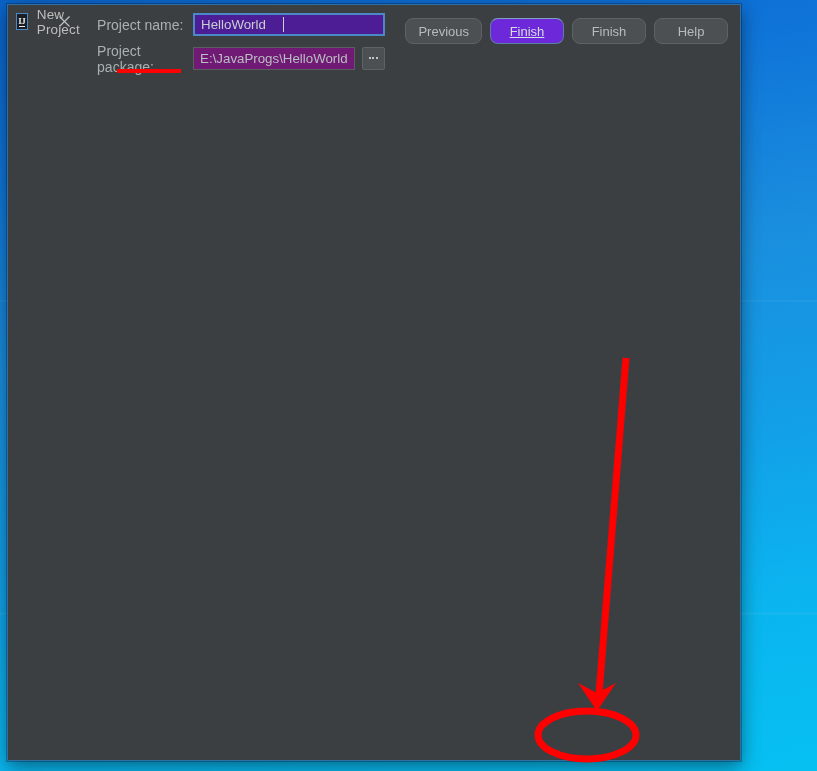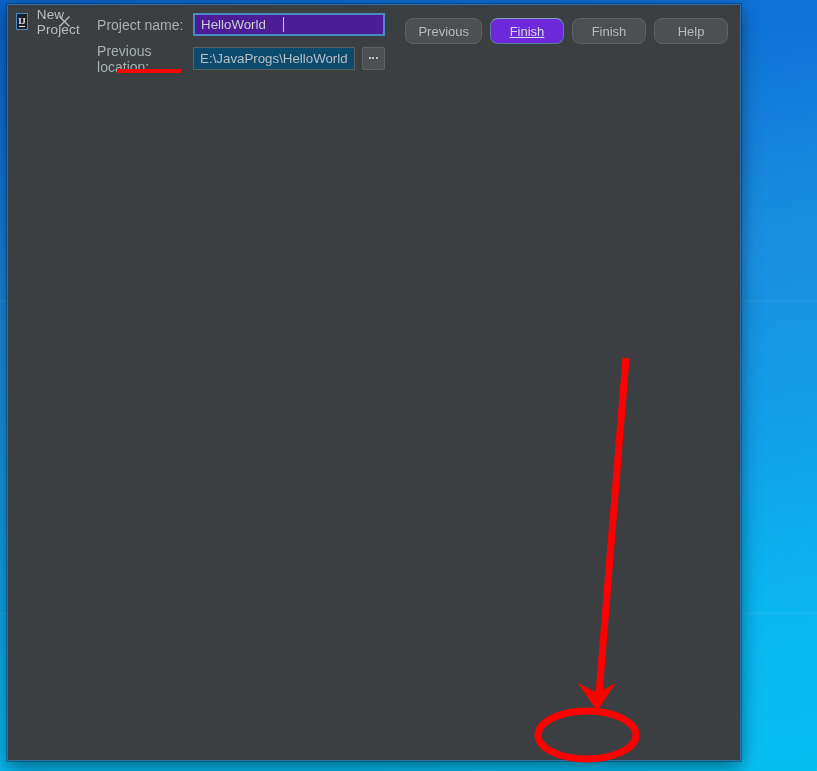--- a/index.html
+++ b/index.html
@@ -94,21 +94,21 @@
     width: 96px;
     flex: 0 0 96px;
     color: #a9b0b3;
     font-size: 14px;
     text-align: left;
     padding-right: 6px;
   }
   .field {
     flex: 1 1 auto;
     height: 23px;
-    background: #0c4a6e;
+    background: #701a75;
     border: 1px solid #5a5e60;
     color: #b9bfc2;
     font-size: 13.3px;
     display: flex;
     align-items: center;
     padding: 0 6px;
     position: relative;
     overflow: hidden;
   }
   .field.focused {
@@ -217,21 +217,21 @@
 
     <div class="form-row">
       <div class="form-label">Project name:</div>
       <div class="field focused">
         <span>HelloWorld</span>
         <span class="caret"></span>
       </div>
     </div>
 
     <div class="form-row">
-      <div class="form-label">Previous location:</div>
+      <div class="form-label">Project package:</div>
       <div class="field">
         <span>E:\JavaProgs\HelloWorld</span>
       </div>
       <div class="browse-btn">
         <span class="browse-dots">
             <i></i>
             <i></i>
             <i></i>
           </span>
       </div>

